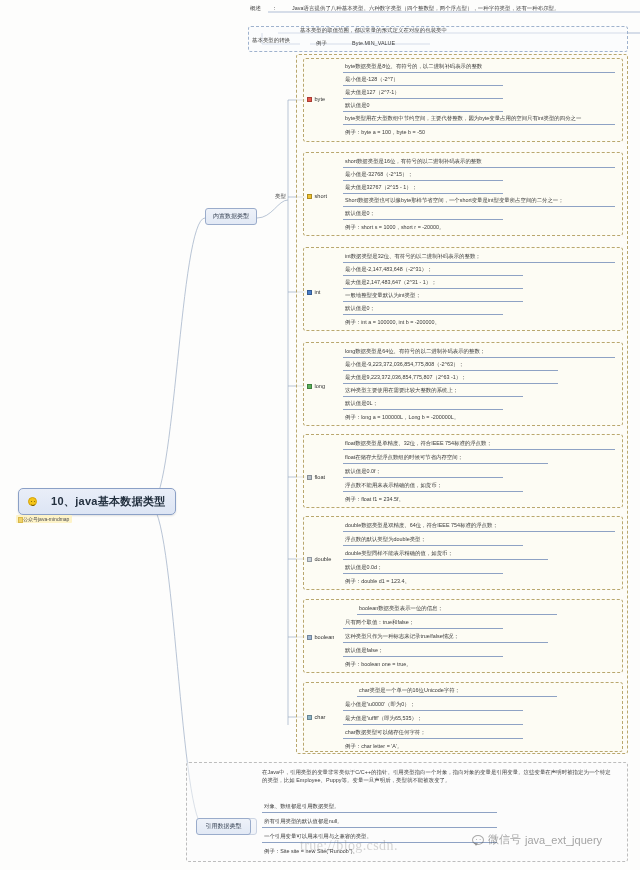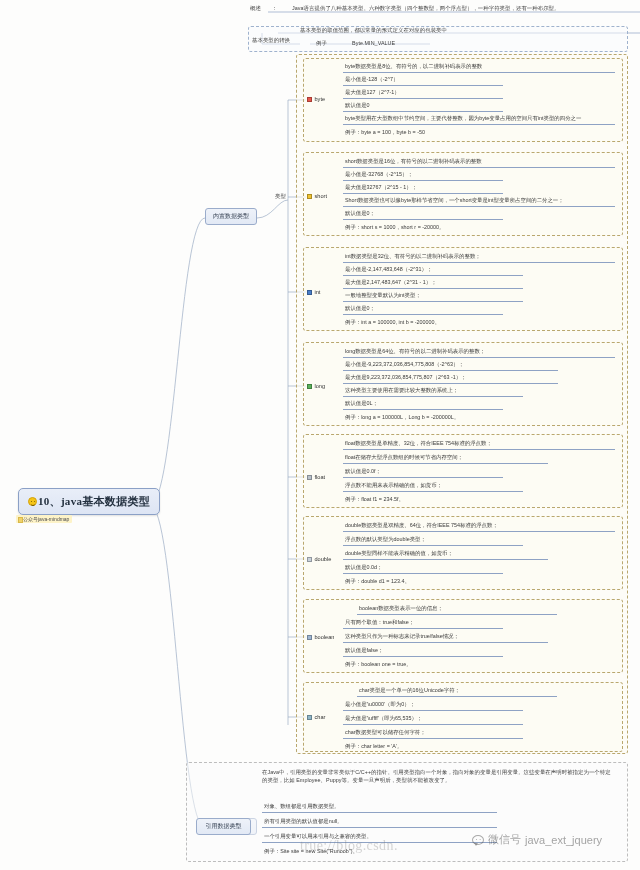--- a/index.html
+++ b/index.html
@@ -34,27 +34,26 @@
     color: #3a3a3a;
     white-space: nowrap;
     padding: 1px 2px 1.5px 2px;
     border-bottom: 0.7px solid #8ea2c4;
   }
   .leaf.nol { border-bottom: none; }
 
   
   .root {
     position: absolute;
-    display: flex; align-items: center; gap: 1px;
+    display: flex; align-items: center; gap: 14px;
     background: linear-gradient(#e9eef8, #dde5f4);
     border: 1px solid #8ba0c6;
     border-radius: 5px;
     padding: 5px 9px;
     box-shadow: 0 1px 2px rgba(0,0,0,.12);
-    font-family: Liberation Serif, serif;
   }
   .root .label {
     font-size: 11px; font-weight: bold; color: #23303f;
     letter-spacing: .3px; white-space: nowrap;
   }
   .smiley {
     width: 9px; height: 9px; border-radius: 50%;
     background: #f5c518; border: .6px solid #d3a20c;
     position: relative; flex: none;
   }

